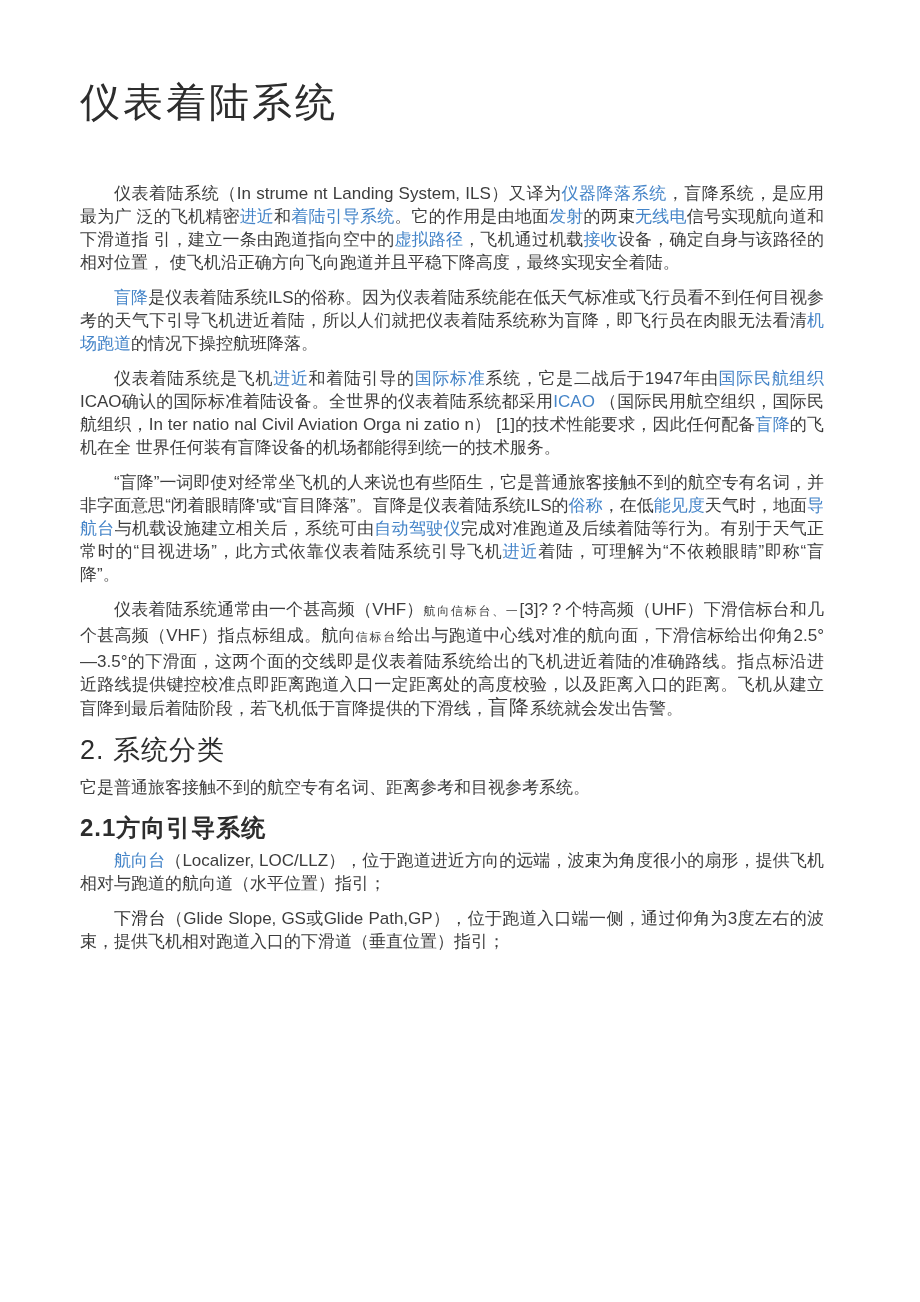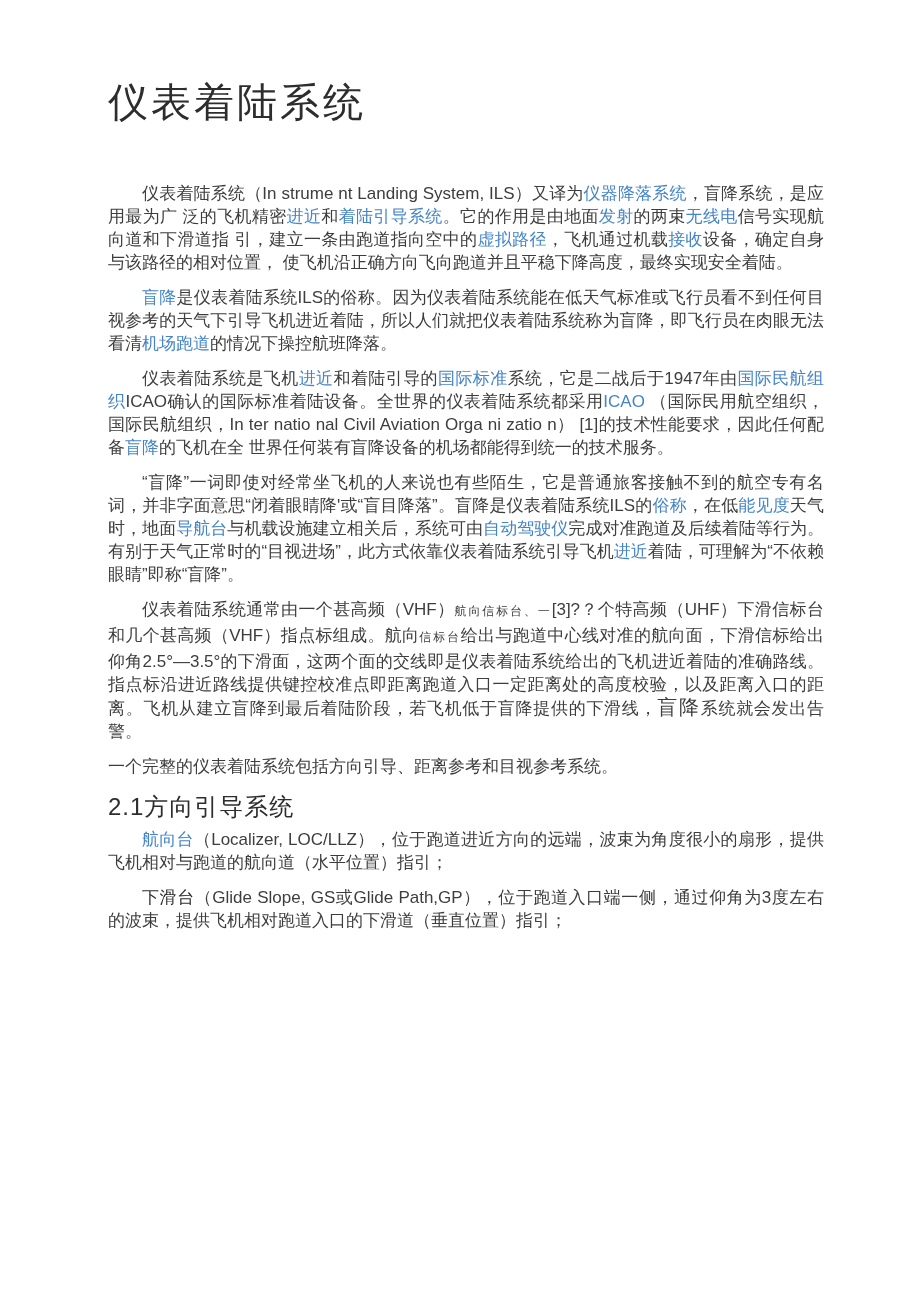--- a/index.html
+++ b/index.html
@@ -2,55 +2,56 @@
 <html><head>
 <meta charset="utf-8">
 <style>
   html,body{margin:0;padding:0;background:#ffffff;}
   body{
     width:920px;height:1302px;overflow:hidden;
     font-family:"Liberation Sans","DejaVu Sans",sans-serif;
     color:#3d3d3d;
     -webkit-font-smoothing:antialiased;
   }
-  .page{padding:78px 96px 0 108px;}
+  .page{padding:78px 96px 0 80px;}
   h1.doc-title{
     font-size:40px;font-weight:400;color:#2d2d2d;
     margin:0 0 56px 0;letter-spacing:3px;line-height:1.2;
   }
   .doc-body p{
     font-size:17px;line-height:23px;
     margin:4px 0 12px 0;
     text-align:justify;
     color:#3d3d3d;
   }
   .doc-body p.indent{text-indent:34px;}
   .doc-body h2{
     font-size:27px;font-weight:400;color:#2d2d2d;
     margin:14px 0 8px 0;line-height:1.25;letter-spacing:1px;
   }
   .doc-body h3{
-    font-size:24px;font-weight:400;color:#2d2d2d;
+    font-size:24px;font-weight:700;color:#2d2d2d;
     margin:14px 0 6px 0;line-height:1.25;letter-spacing:1px;
   }
   .run-link{color:#4484c8;cursor:pointer;}
   .run-boldlink{color:#4484c8;font-weight:400;cursor:pointer;}
   .run-bold{font-weight:400;color:#2d2d2d;}
   .run-alt{font-family:Liberation Mono, monospace;letter-spacing:1.5px;font-size:12px;}
   .run-em{font-size:20px;letter-spacing:1px;}
 </style>
 </head>
 <body>
 
 <div class="page">
   <h1 class="doc-title">仪表着陆系统</h1>
   <div class="doc-body" id="doc-body">
       <p class="indent"><span>仪表着陆系统（In strume nt Landing System, ILS）又译为</span><span class="run-link">仪器降落系统</span><span>，盲降系统，是应用最为广 泛的飞机精密</span><span class="run-link">进近</span><span>和</span><span class="run-link">着陆引导系统</span><span>。它的作用是由地面</span><span class="run-link">发射</span><span>的两束</span><span class="run-link">无线电</span><span>信号实现航向道和下滑道指 引，建立一条由跑道指向空中的</span><span class="run-link">虚拟路径</span><span>，飞机通过机载</span><span class="run-link">接收</span><span>设备，确定自身与该路径的相对位置， 使飞机沿正确方向飞向跑道并且平稳下降高度，最终实现安全着陆。</span></p>
       <p class="indent"><span class="run-link">盲降</span><span>是仪表着陆系统ILS的俗称。因为仪表着陆系统能在低天气标准或飞行员看不到任何目视参考的天气下引导飞机进近着陆，所以人们就把仪表着陆系统称为盲降，即飞行员在肉眼无法看清</span><span class="run-link">机场跑道</span><span>的情况下操控航班降落。</span></p>
       <p class="indent"><span>仪表着陆系统是飞机</span><span class="run-link">进近</span><span>和着陆引导的</span><span class="run-link">国际标准</span><span>系统，它是二战后于1947年由</span><span class="run-link">国际民航组织</span><span>ICAO确认的国际标准着陆设备。全世界的仪表着陆系统都采用</span><span class="run-link">ICAO</span><span> （国际民用航空组织，国际民航组织，In ter natio nal Civil Aviation Orga ni zatio n） [1]的技术性能要求，因此任何配备</span><span class="run-link">盲降</span><span>的飞机在全 世界任何装有盲降设备的机场都能得到统一的技术服务。</span></p>
       <p class="indent"><span>“盲降”一词即使对经常坐飞机的人来说也有些陌生，它是普通旅客接触不到的航空专有名词，并非字面意思“闭着眼睛降'或“盲目降落”。盲降是仪表着陆系统ILS的</span><span class="run-link">俗称</span><span>，在低</span><span class="run-link">能见度</span><span>天气时，地面</span><span class="run-link">导航台</span><span>与机载设施建立相关后，系统可由</span><span class="run-link">自动驾驶仪</span><span>完成对准跑道及后续着陆等行为。有别于天气正常时的“目视进场”，此方式依靠仪表着陆系统引导飞机</span><span class="run-link">进近</span><span>着陆，可理解为“不依赖眼睛”即称“盲降”。</span></p>
       <p class="indent"><span>仪表着陆系统通常由一个甚高频（VHF）</span><span class="run-alt">航向信标台、一</span><span>[3]?？个特高频（UHF）下滑信标台和几个甚高频（VHF）指点标组成。航向</span><span class="run-alt">信标台</span><span>给出与跑道中心线对准的航向面，下滑信标给出仰角2.5°—3.5°的下滑面，这两个面的交线即是仪表着陆系统给出的飞机进近着陆的准确路线。指点标沿进近路线提供键控校准点即距离跑道入口一定距离处的高度校验，以及距离入口的距离。飞机从建立盲降到最后着陆阶段，若飞机低于盲降提供的下滑线，</span><span class="run-em">盲降</span><span>系统就会发出告警。</span></p>
-      <p><span>一个完整的仪表着陆系统包括方向引导、距离参考和目视参考系统。</span></p>
+      <h2><span>2. 系统分类</span></h2>
+      <p><span>它是普通旅客接触不到的航空专有名词、距离参考和目视参考系统。</span></p>
       <h3><span>2.1方向引导系统</span></h3>
       <p class="indent"><span class="run-boldlink">航向台</span><span>（Localizer, LOC/LLZ），位于跑道进近方向的远端，波束为角度很小的扇形，提供飞机相对与跑道的航向道（水平位置）指引；</span></p>
       <p class="indent"><span class="run-bold">下滑台</span><span>（Glide Slope, GS或Glide Path,GP），位于跑道入口端一侧，通过仰角为3度左右的波束，提供飞机相对跑道入口的下滑道（垂直位置）指引；</span></p>
     </div>
 </div>
 
 </body></html>

